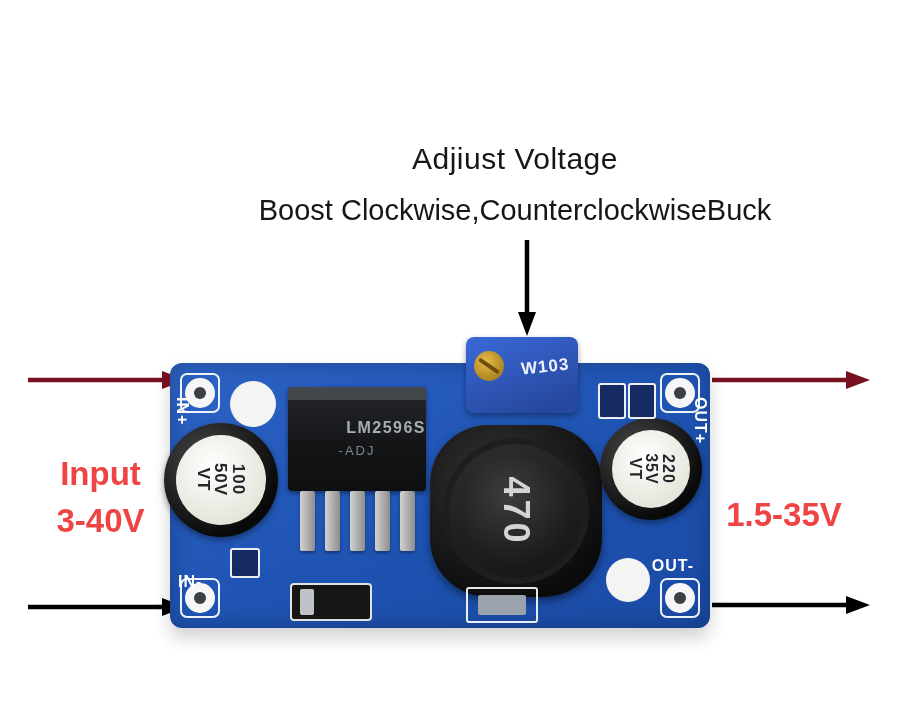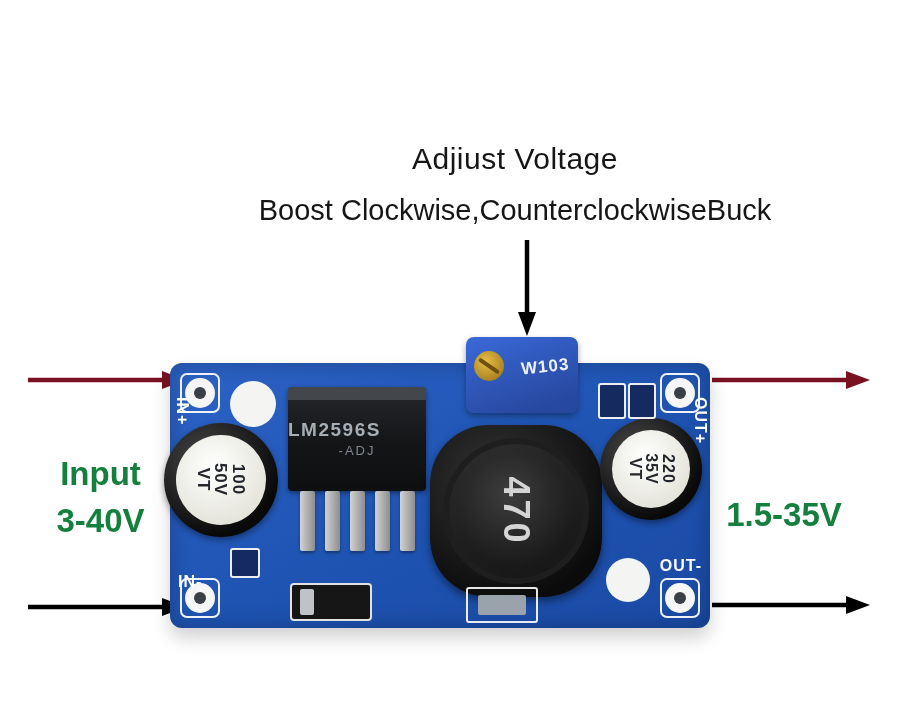--- a/index.html
+++ b/index.html
@@ -4,21 +4,21 @@
 <style>
   html,body{margin:0;padding:0;background:#ffffff;}
   .canvas{position:relative;width:900px;height:725px;background:#ffffff;overflow:hidden;
           font-family:"Liberation Sans",sans-serif;color:#111;text-decoration:underline;}
 
   
   .title{position:absolute;left:115px;top:142px;width:800px;text-align:center;
          font-size:30px;color:#161616;letter-spacing:0.5px;}
   .subtitle{position:absolute;left:115px;top:194px;width:800px;text-align:center;
             font-size:29px;color:#161616;}
-  .side-label{position:absolute;font-weight:bold;font-size:33px;color:#15803d;text-align:center;}
+  .side-label{position:absolute;font-weight:bold;font-size:33px;color:#ef4444;text-align:center;}
   .input-label{left:8px;top:455px;width:185px;}
   .input-range{left:8px;top:502px;width:185px;}
   .output-label{left:690px;top:448px;width:192px;}
   .output-range{left:688px;top:496px;width:192px;}
 
   
   .arrow{position:absolute;}
 
   
   .board{position:absolute;left:170px;top:363px;width:540px;height:265px;border-radius:12px;
@@ -33,42 +33,42 @@
 
   .dot{position:absolute;background:#f4f4f2;border-radius:50%;}
   .dot.d1{left:60px;top:18px;width:46px;height:46px;}
   .dot.d2{right:60px;bottom:26px;width:44px;height:44px;}
 
   .sk{position:absolute;color:#ffffff;font-weight:bold;font-size:16px;letter-spacing:1px;}
   .sk-vert{writing-mode:vertical-rl;}
   .sk.inplus{left:3px;top:34px;height:64px;}
   .sk.outplus{right:1px;top:34px;height:74px;}
   .sk.inminus{left:8px;top:210px;}
-  .sk.outminus{right:8px;top:194px;margin-left:10px;}
+  .sk.outminus{right:16px;top:194px;margin-left:10px;}
 
   
   .cap{position:absolute;border-radius:50%;
        background:radial-gradient(circle at 35% 32%,#474747,#090909 72%);
        box-shadow:0 3px 6px rgba(0,0,0,.4);}
   .cap.input-cap{left:-6px;top:60px;width:114px;height:114px;}
   .cap.output-cap{left:430px;top:55px;width:102px;height:102px;}
   .cap .cap-top{position:absolute;inset:12px;border-radius:50%;
        background:radial-gradient(circle at 42% 35%,#ffffff,#e4e4da 75%);
        display:flex;align-items:center;justify-content:center;}
   .cap .cap-text{transform:rotate(90deg);text-align:center;font-weight:bold;
        font-size:17px;line-height:1.04;color:#23262a;letter-spacing:1px;}
   .cap.output-cap .cap-text{font-size:16px;}
 
   
   .ic-body{position:absolute;left:118px;top:24px;width:138px;height:104px;border-radius:4px;
        background:linear-gradient(180deg,#26282b 0%,#141517 55%,#0e0f10 100%);
        box-shadow:0 2px 5px rgba(0,0,0,.45);}
   .ic-tab{position:absolute;left:0;top:0;right:0;height:13px;background:#43474c;border-radius:4px 4px 0 0;}
-  .ic-text{position:absolute;top:32px;width:100%;text-align:left;color:#a7adb4;
-       font-size:19px;font-weight:bold;letter-spacing:1.5px;}
+  .ic-text{position:absolute;top:32px;width:100%;text-align:right;color:#a7adb4;
+       font-size:16px;font-weight:bold;letter-spacing:1.5px;}
   .ic-text2{position:absolute;top:56px;width:100%;text-align:center;color:#80868d;
        font-size:13px;letter-spacing:2px;}
   .ic-lead{position:absolute;top:128px;width:15px;height:60px;border-radius:2px;
        background:linear-gradient(90deg,#d2d2d2,#8d8d8d);box-shadow:0 2px 3px rgba(0,0,0,.35);}
 
   
   .inductor{position:absolute;left:260px;top:62px;width:172px;height:172px;border-radius:34%;
        background:radial-gradient(circle at 38% 32%,#343434,#0b0b0b 78%);
        box-shadow:0 4px 8px rgba(0,0,0,.45);}
   .coil{position:absolute;inset:13px;border-radius:50%;

